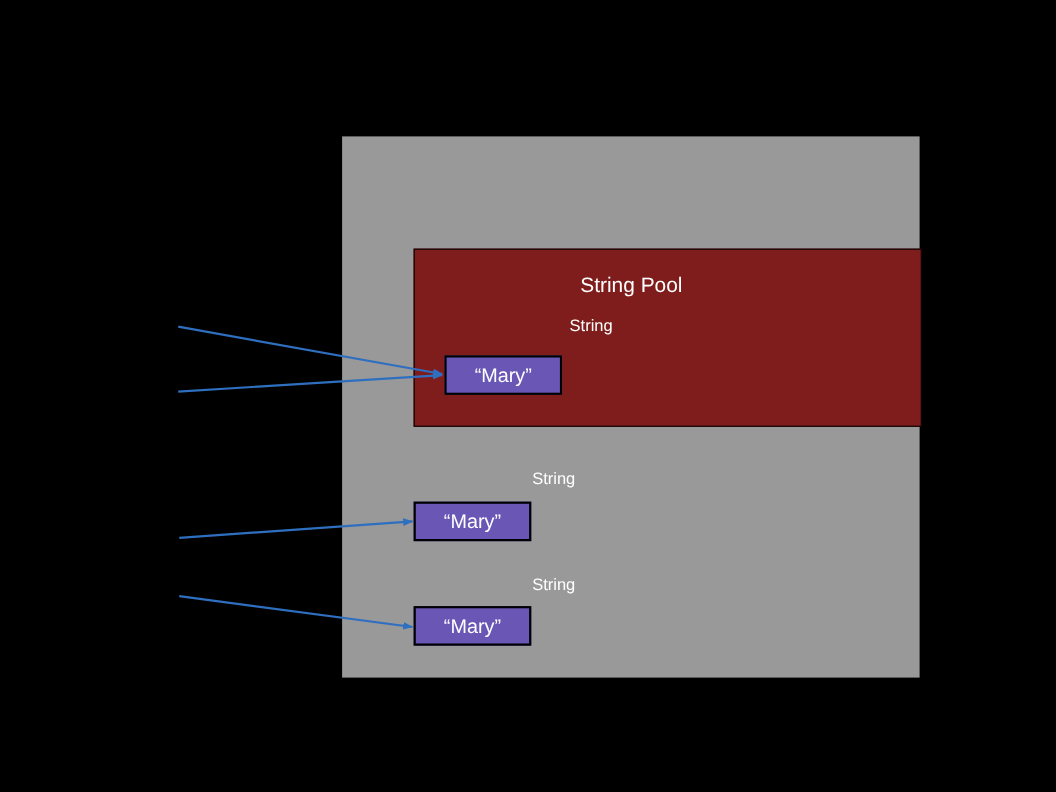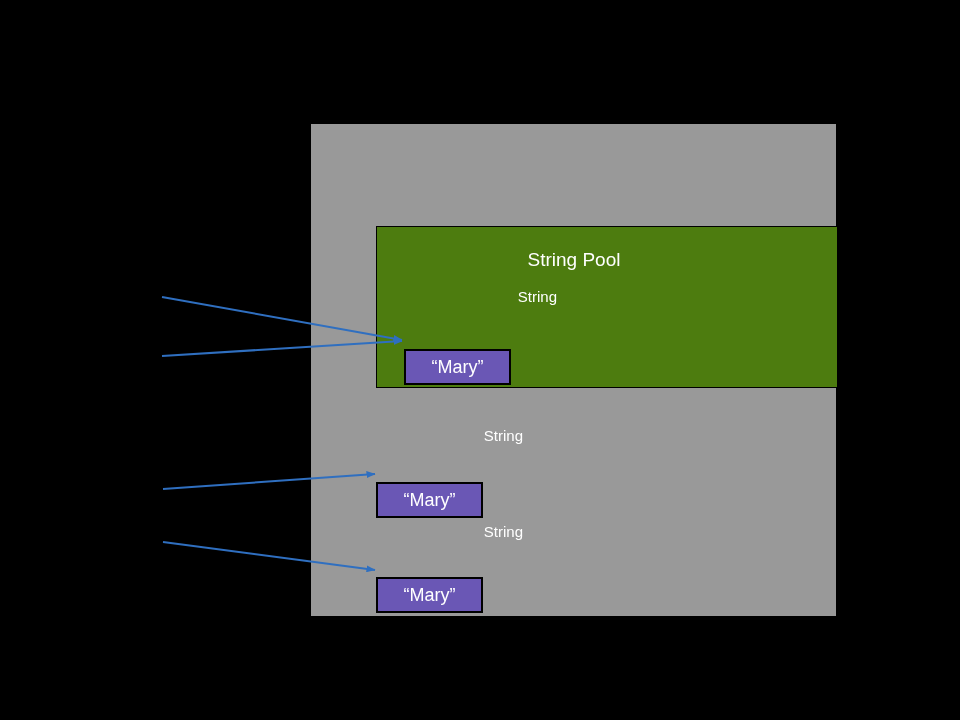--- a/index.html
+++ b/index.html
@@ -33,21 +33,21 @@
     color: #000000;
     line-height: 26px;
     white-space: nowrap;
   }
   #string-pool-region {
     position: absolute;
     left: 65px;   
     top: 102px;   
     width: 462px;
     height: 162px;
-    background: #4d7c0f;
+    background: #7f1d1d;
     border: 1px solid #000000;
     box-sizing: border-box;
   }
   #pool-title {
     position: absolute;
     left: 0;
     top: 20px;
     width: 394px;
     text-align: center;
     font-size: 19px;
@@ -67,21 +67,20 @@
     position: absolute;
     background: #6a57b5;
     border: 2px solid #000000;
     box-sizing: border-box;
     display: flex;
     align-items: center;
     justify-content: center;
     color: #ffffff;
     font-size: 18px;
     white-space: nowrap;
-    margin-top: 26px;
   }
   
   #str-label-1 { left: 20px; top: 60px; width: 160px; }
   
   #mary-box-1 { left: 27px; top: 96px; width: 107px; height: 36px; }
 
   
   #str-label-2 { left: 0px;  top: 302px; width: 212px; }   
   #mary-box-2 { left: 65px; top: 332px; width: 107px; height: 36px; }  
   #str-label-3 { left: 0px;  top: 398px; width: 212px; }   

